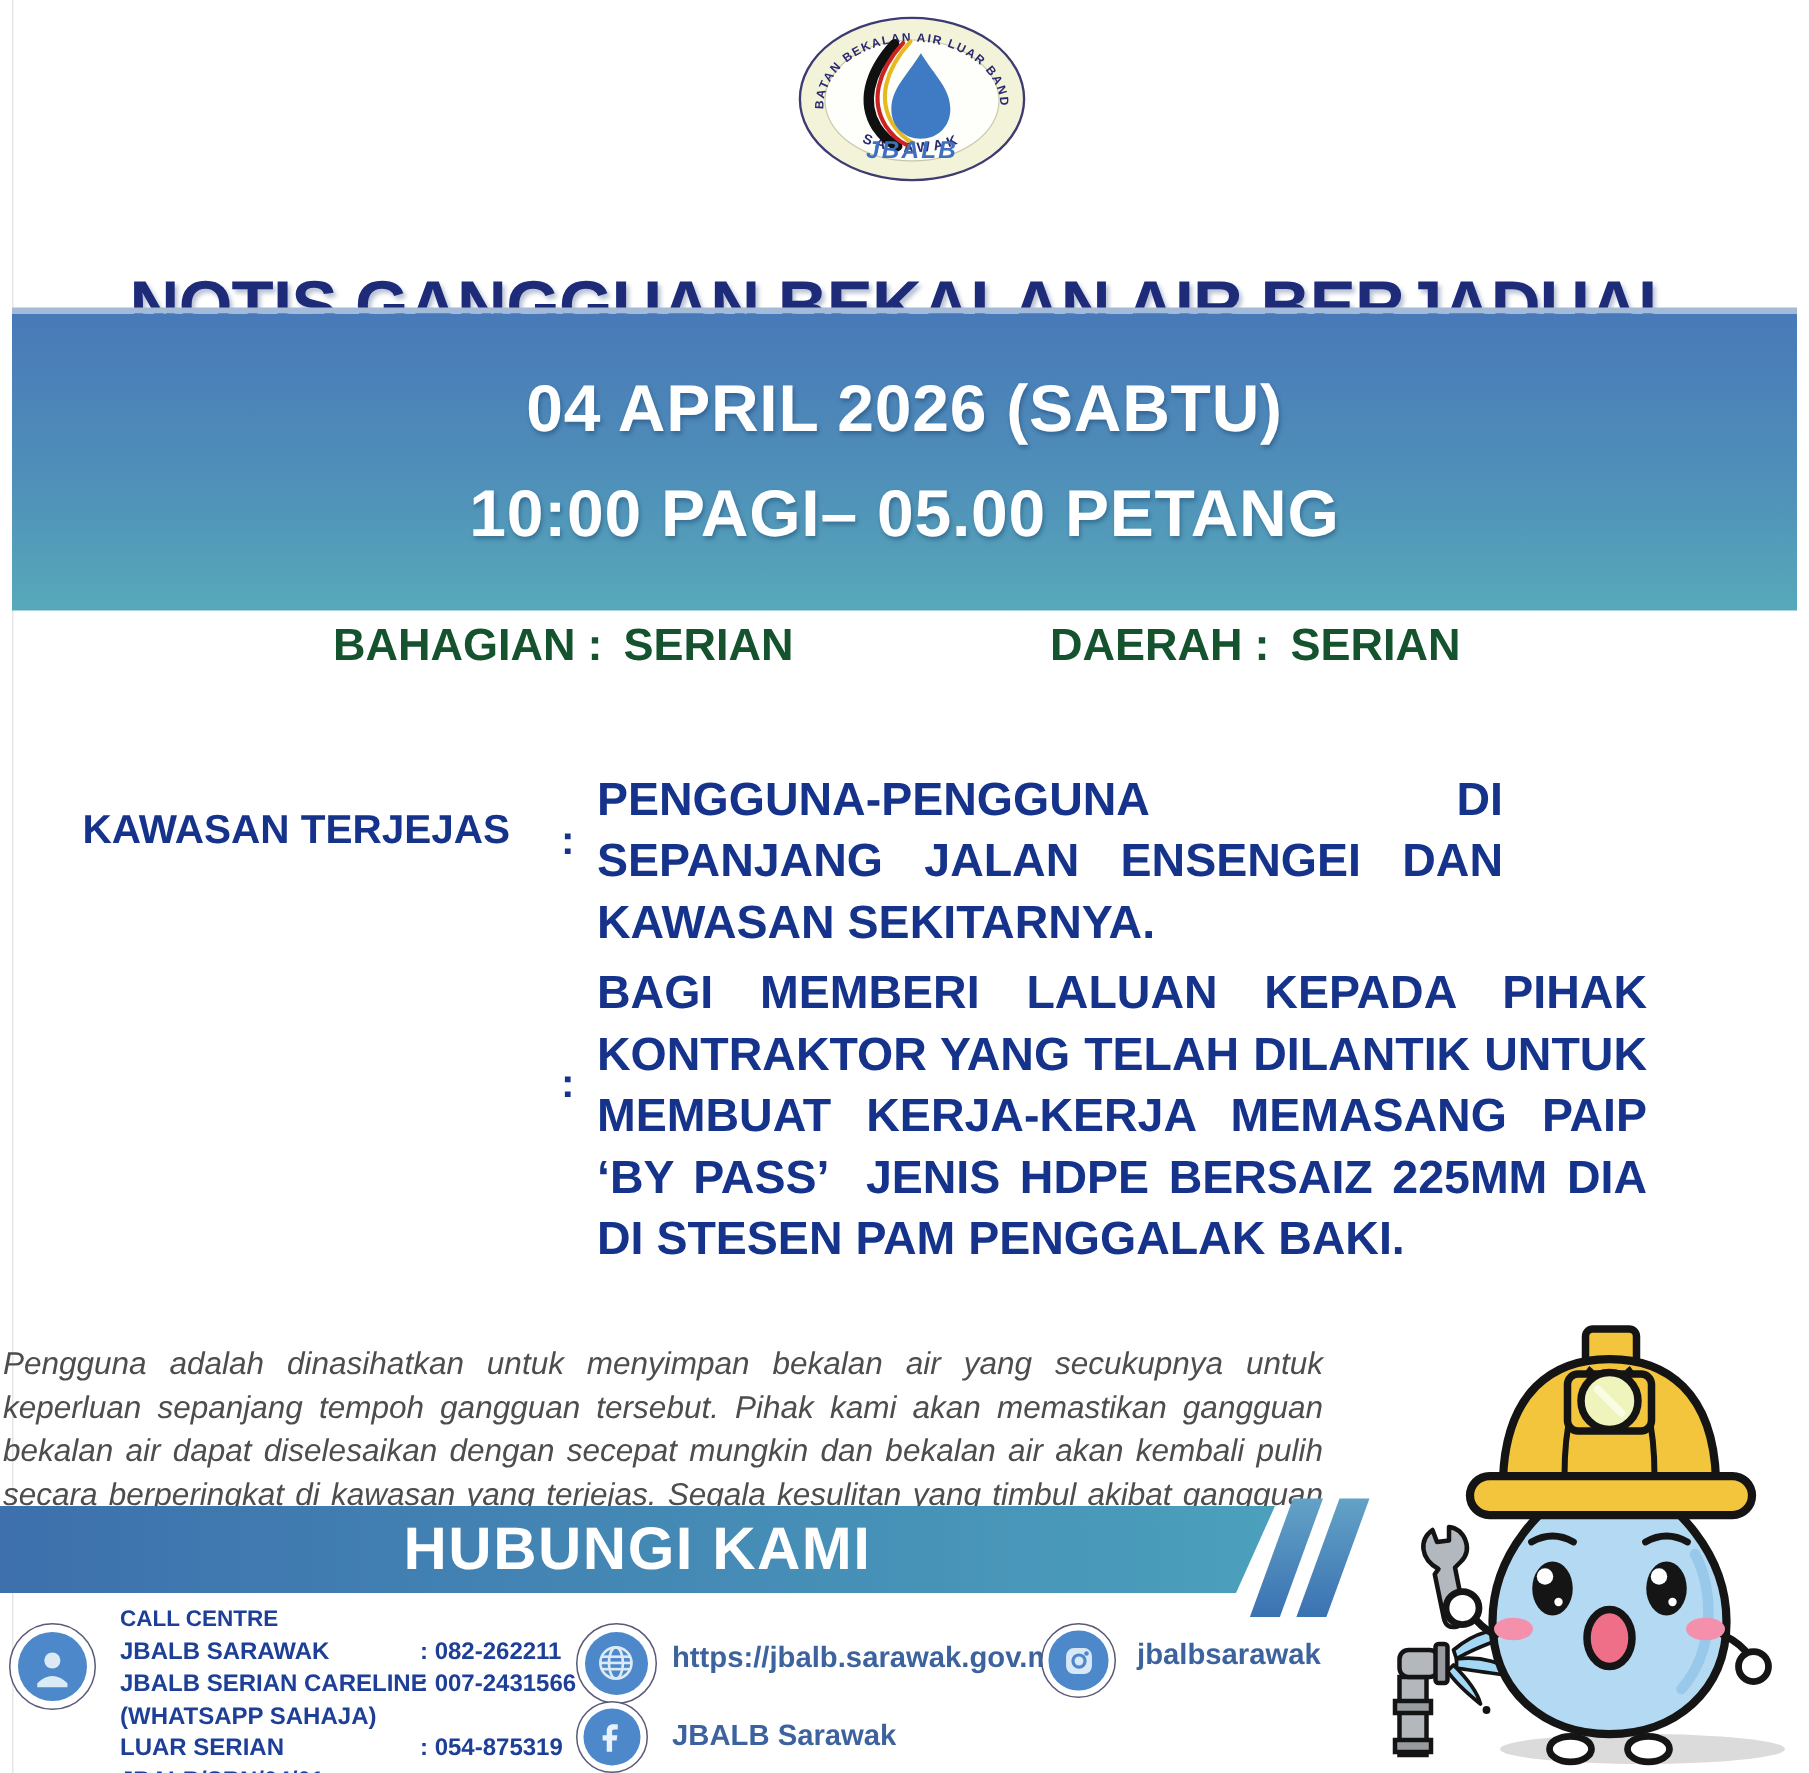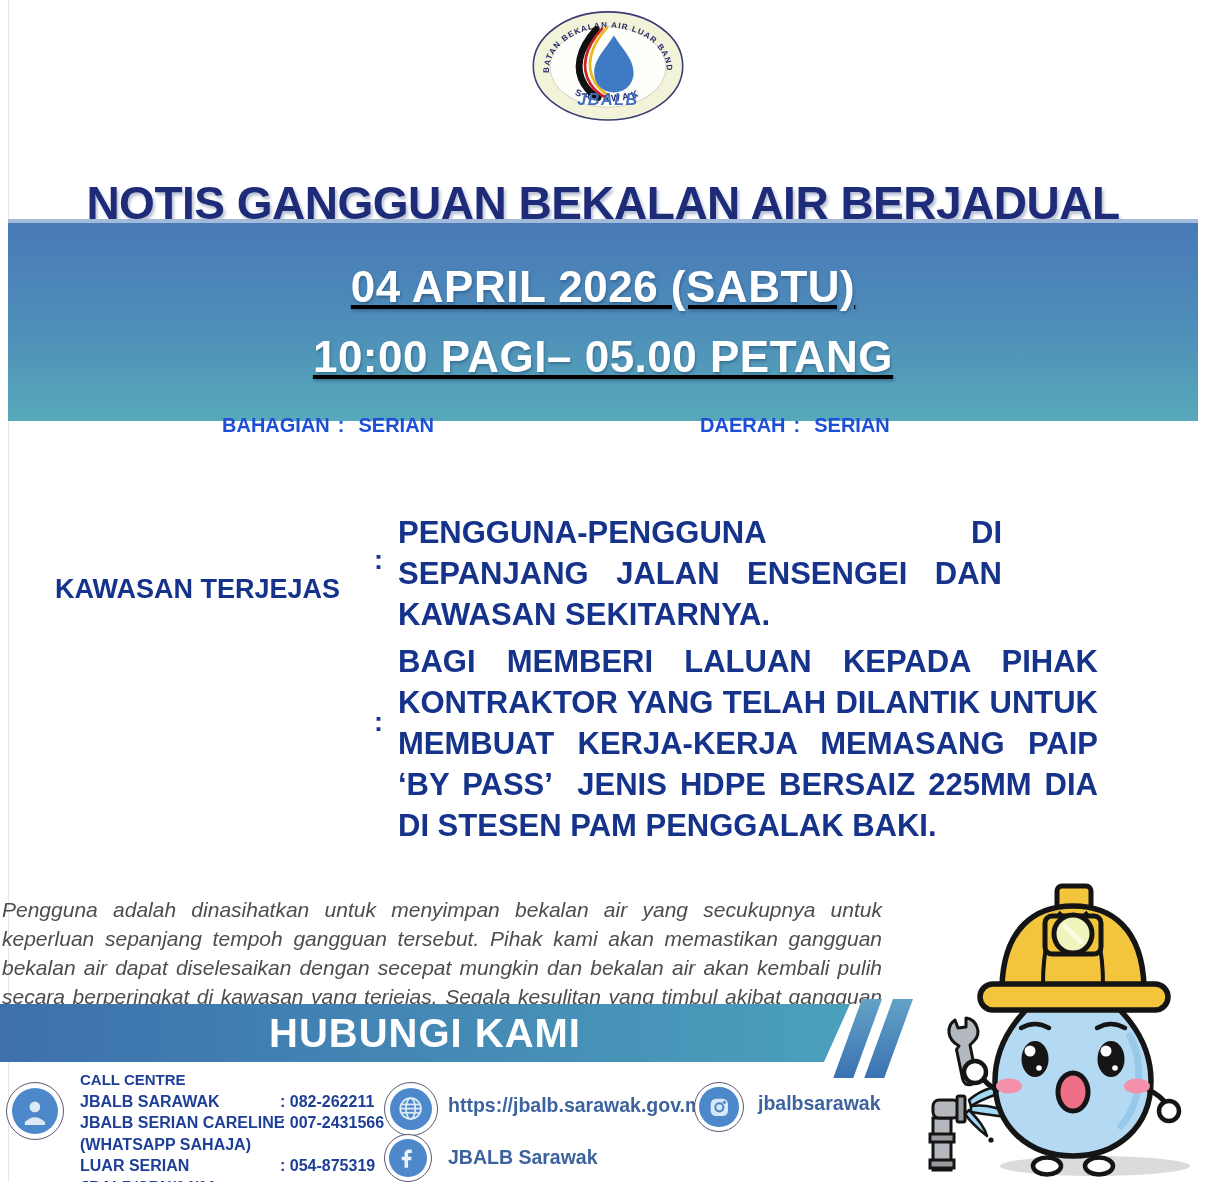--- a/index.html
+++ b/index.html
@@ -15,40 +15,39 @@
   
   .title{
     position:absolute;left:0;top:136px;width:100%;text-align:center;
     font-size:46px;font-weight:bold;letter-spacing:-0.5px;color:#1e2b78;
     text-shadow:2px 3px 3px rgba(100,120,160,.45);
     margin-top:40px;
   }
 
   
   .banner{
-    position:absolute;left:8px;top:219px;width:1190px;height:202px;
+    position:absolute;left:8px;top:205px;width:1190px;height:202px;
     background:linear-gradient(180deg,#4879b8 0%,#4f8fb9 55%,#57a9ba 100%);
     border-top:4px solid #a3bad8;
     display:flex;flex-direction:column;align-items:center;justify-content:center;gap:20px;
     box-sizing:border-box;
-    text-decoration:underline;
   }
   .banner .line{
     color:#ffffff;font-size:44px;font-weight:bold;letter-spacing:0.5px;
     text-shadow:1px 2px 3px rgba(0,40,80,.35);
   }
 
   
-  .region{position:absolute;font-size:20px;font-weight:bold;color:#1d4ed8;white-space:nowrap;}
+  .region{position:absolute;font-size:30px;font-weight:bold;color:#14532d;white-space:nowrap;}
   .region .sep{margin:0 14px 0 8px;}
   .region.bahagian{left:222px;top:414px;}
   .region.daerah{left:700px;top:414px;}
 
   
-  .sec-label{position:absolute;left:55px;font-size:27px;font-weight:bold;color:#16338c;white-space:nowrap;margin-top:36px;}
+  .sec-label{position:absolute;left:55px;font-size:27px;font-weight:bold;color:#16338c;white-space:nowrap;}
   .sec-colon{position:absolute;left:374px;font-size:27px;font-weight:bold;color:#16338c;}
   .sec-value{
     position:absolute;left:398px;font-size:31px;font-weight:bold;color:#16338c;
     line-height:41px;text-align:justify;white-space:pre-wrap;
   }
   .val-kawasan{top:512px;width:604px;}
   .val-huraian{top:641px;width:700px;}
 
   
   .advisory{

